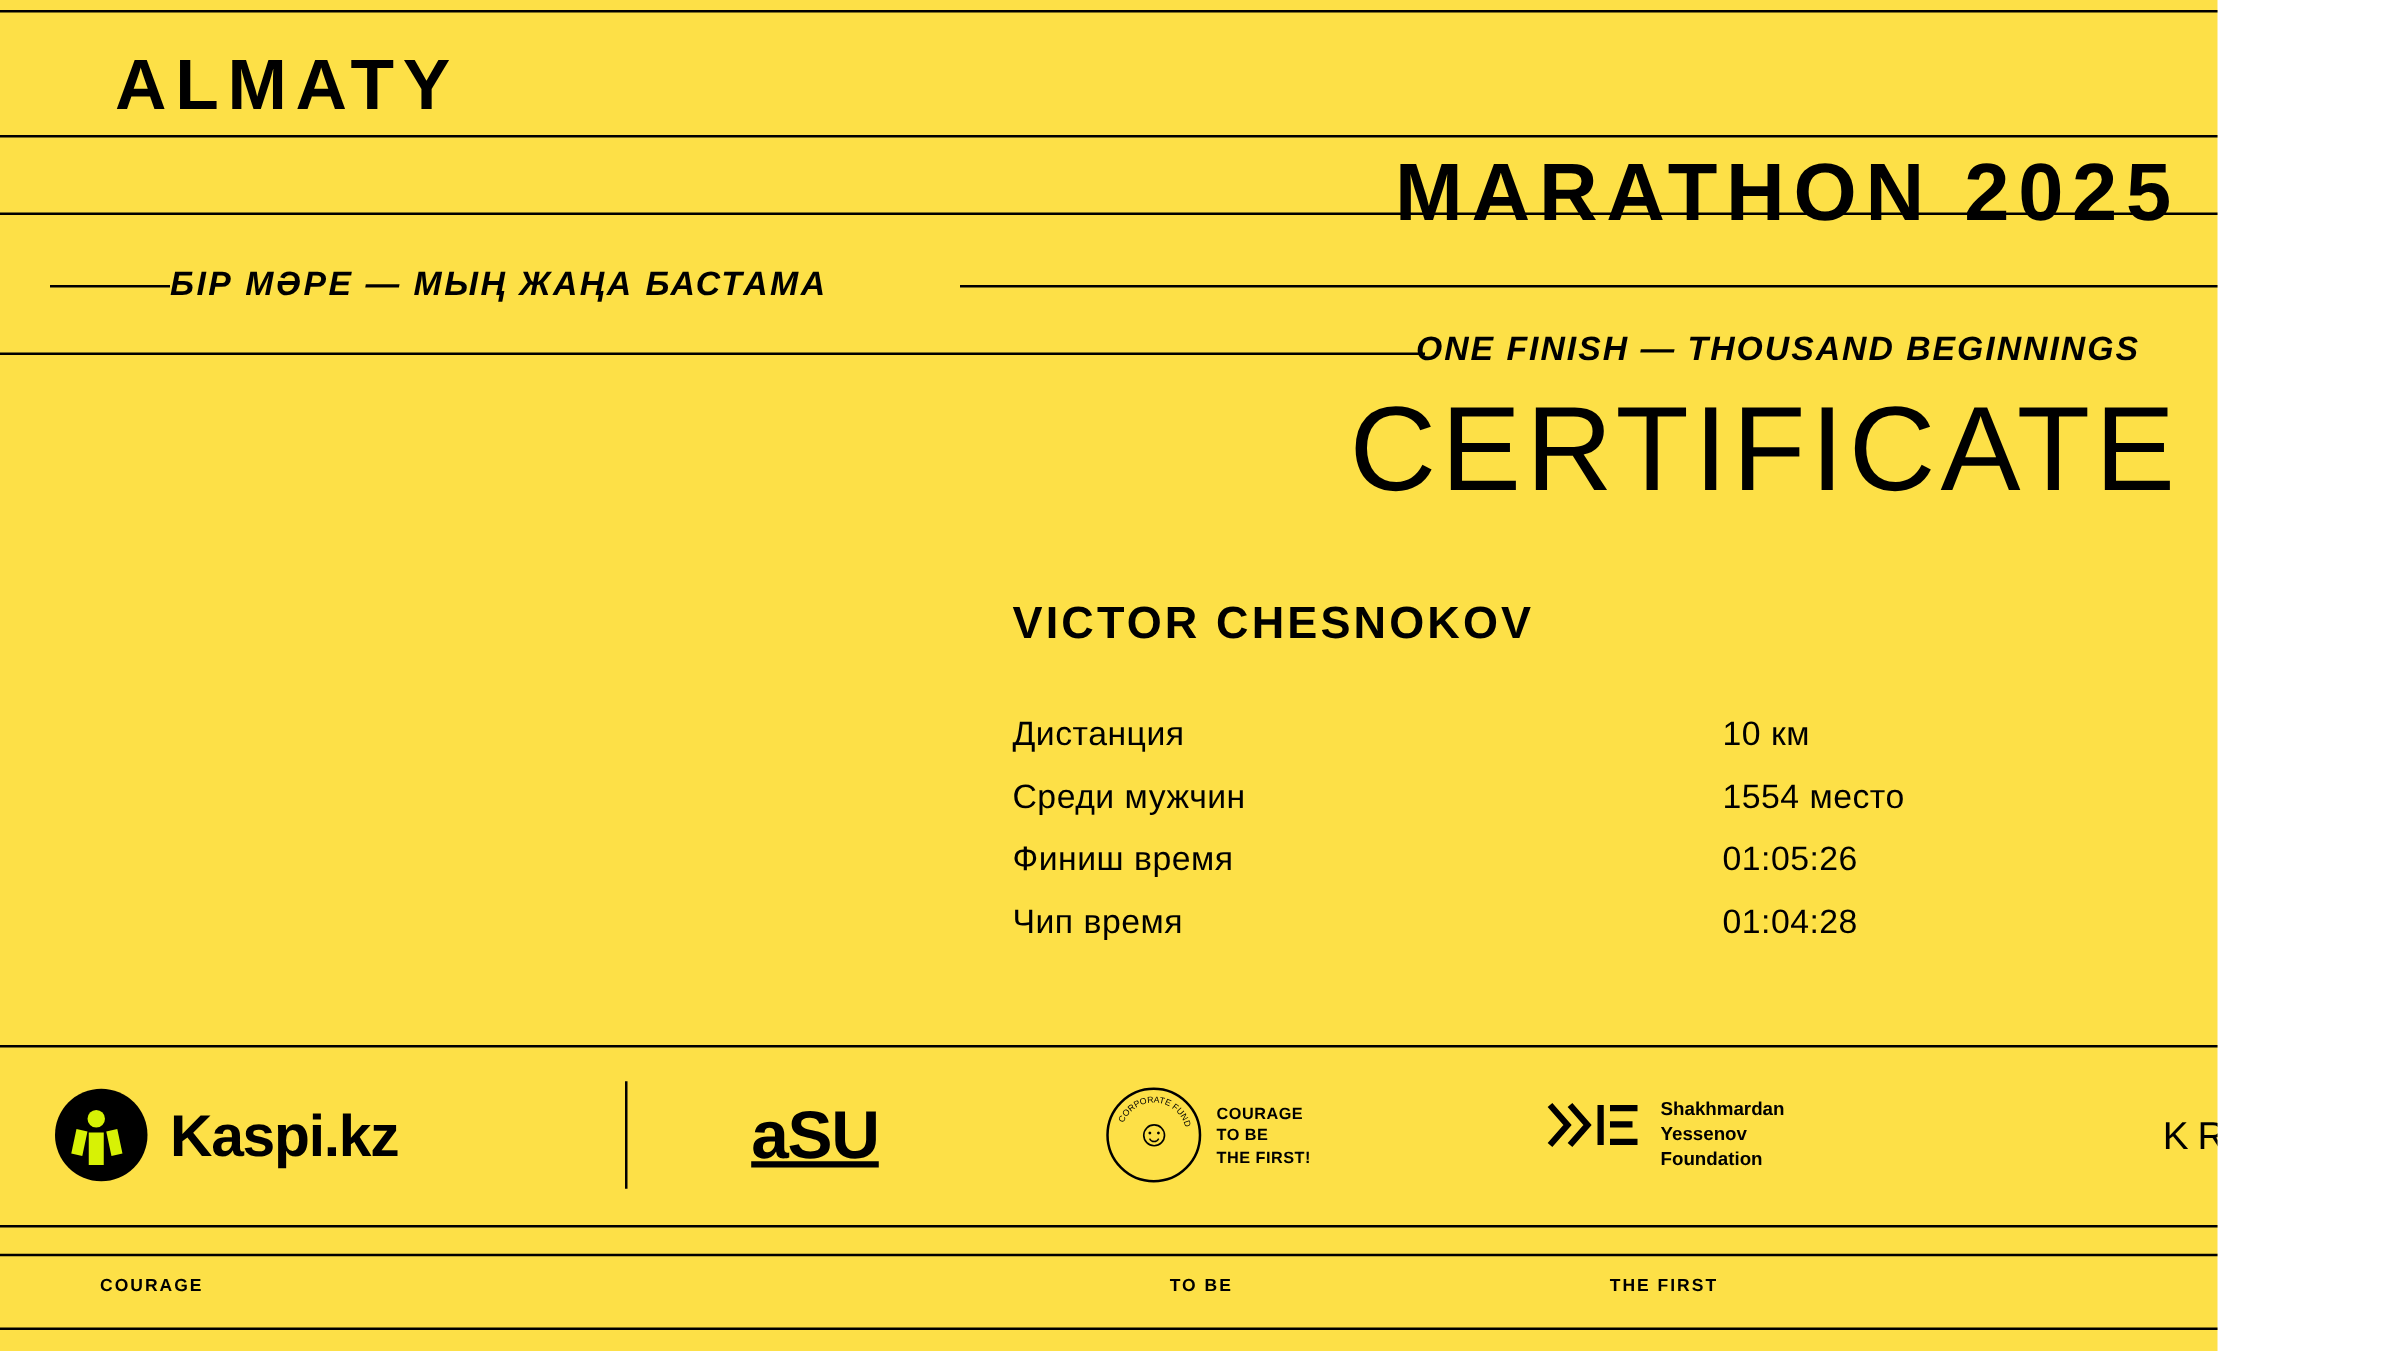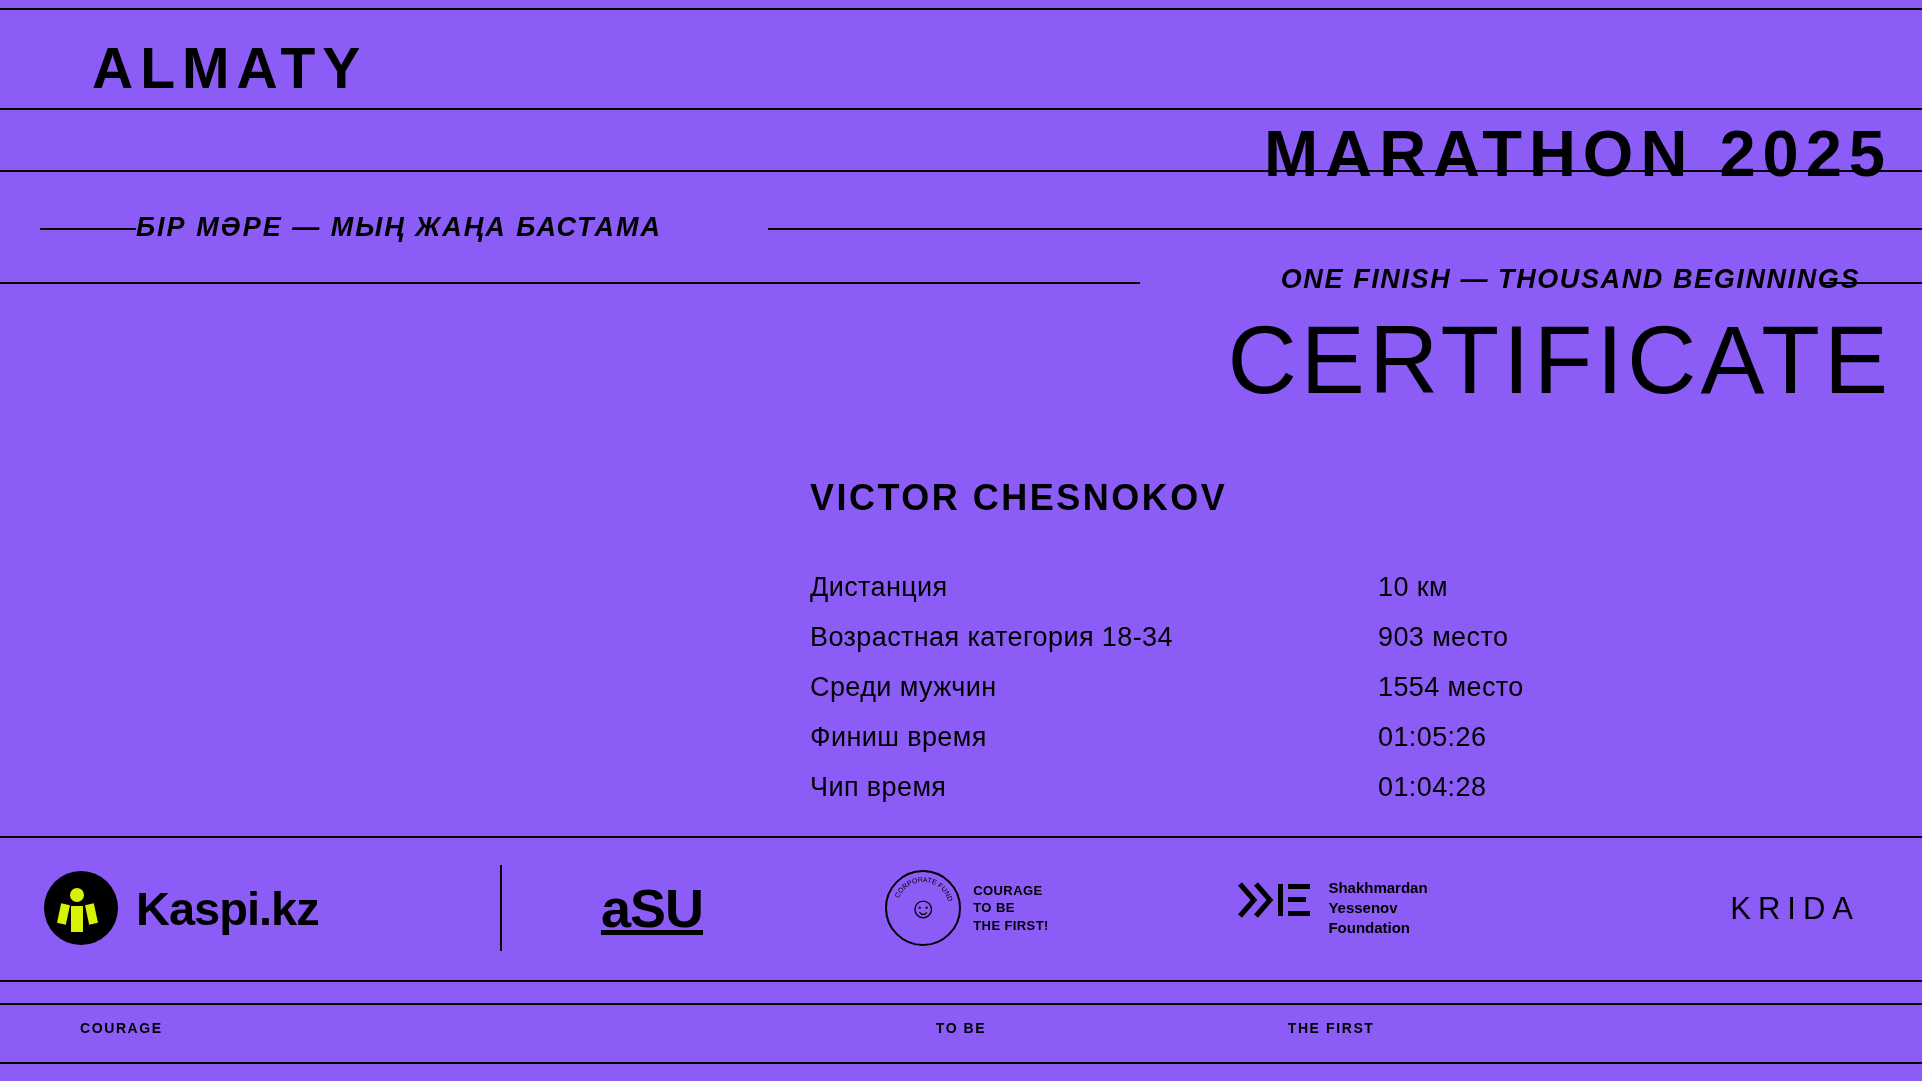--- a/index.html
+++ b/index.html
@@ -5,23 +5,23 @@
   html, body {
     margin: 0;
     padding: 0;
     background: #ffffff;
   }
   body {
     font-family: "Liberation Sans", sans-serif;
   }
   .certificate {
     position: relative;
-    width: 1922px;
+    width: 1774px;
     height: 1081px;
-    background: #8b5cf6;
+    background: #fde047;
     overflow: hidden;
     box-sizing: border-box;
   }
 
   
   .rule {
     position: absolute;
     left: 0;
     height: 2px;
     background: #000;
@@ -296,24 +296,20 @@
   <div class="slogan-en">ONE FINISH — THOUSAND BEGINNINGS</div>
 
   <div class="cert-title">CERTIFICATE</div>
 
   <div class="athlete">VICTOR CHESNOKOV</div>
 
   <div class="details">
     <div class="detail-row">
       <div class="detail-label">Дистанция</div>
       <div class="detail-value">10 км</div>
-    </div>
-    <div class="detail-row">
-      <div class="detail-label">Возрастная категория 18-34</div>
-      <div class="detail-value">903 место</div>
     </div>
     <div class="detail-row">
       <div class="detail-label">Среди мужчин</div>
       <div class="detail-value">1554 место</div>
     </div>
     <div class="detail-row">
       <div class="detail-label">Финиш время</div>
       <div class="detail-value">01:05:26</div>
     </div>
     <div class="detail-row">

